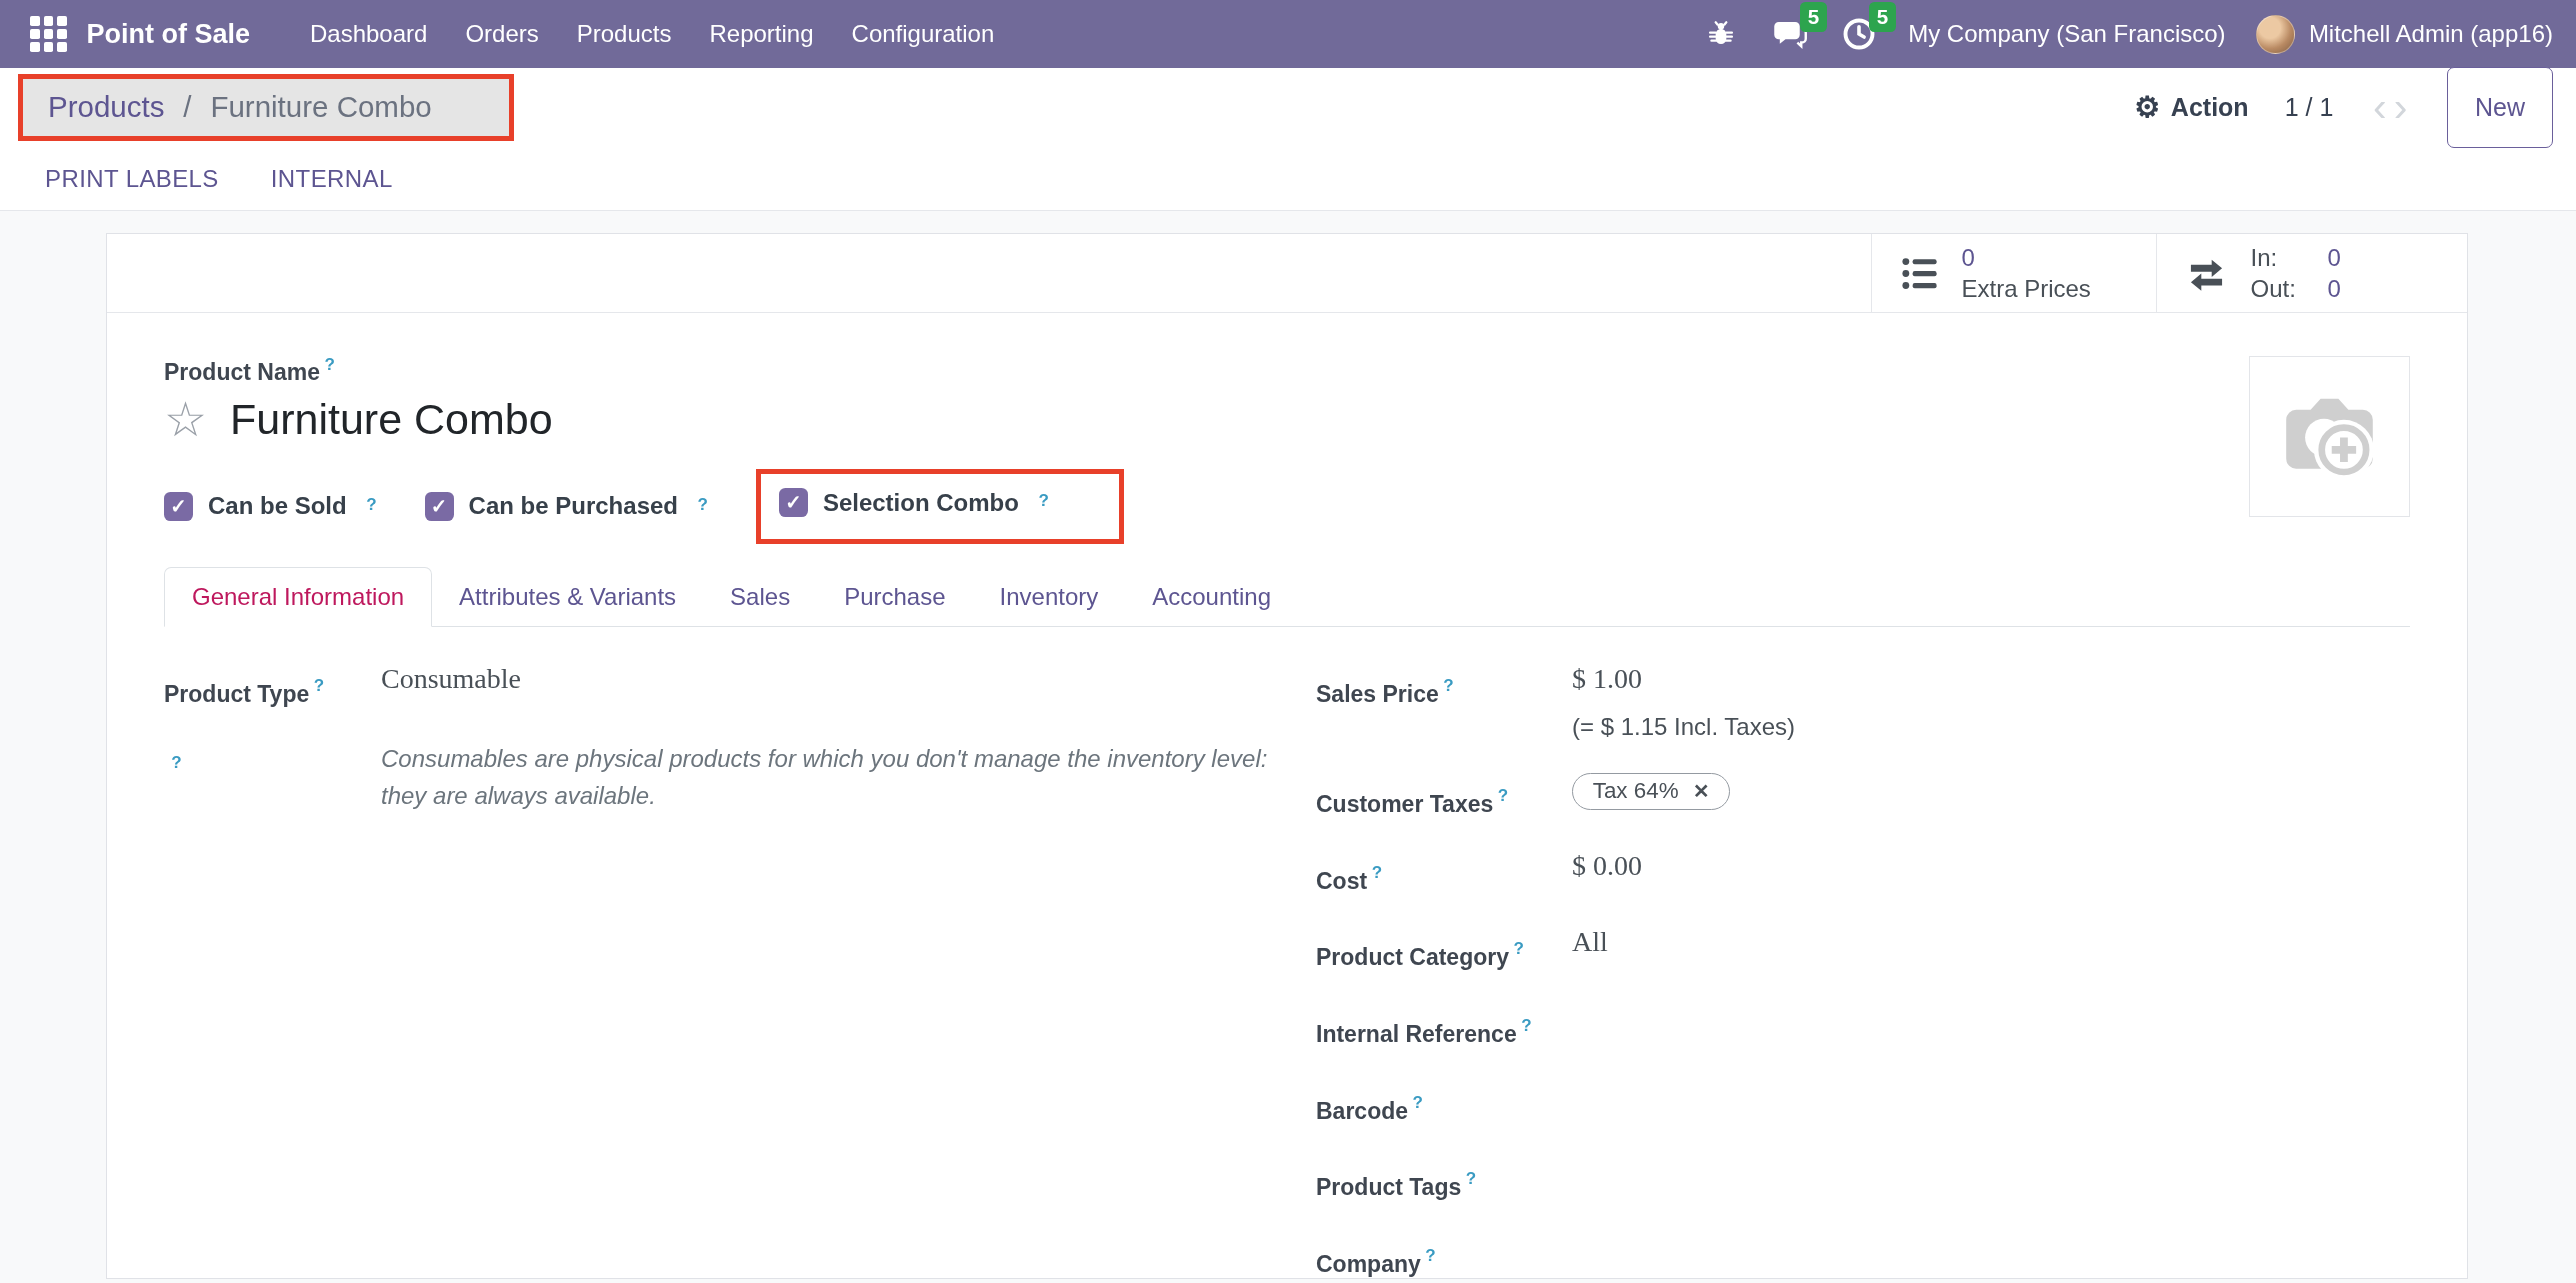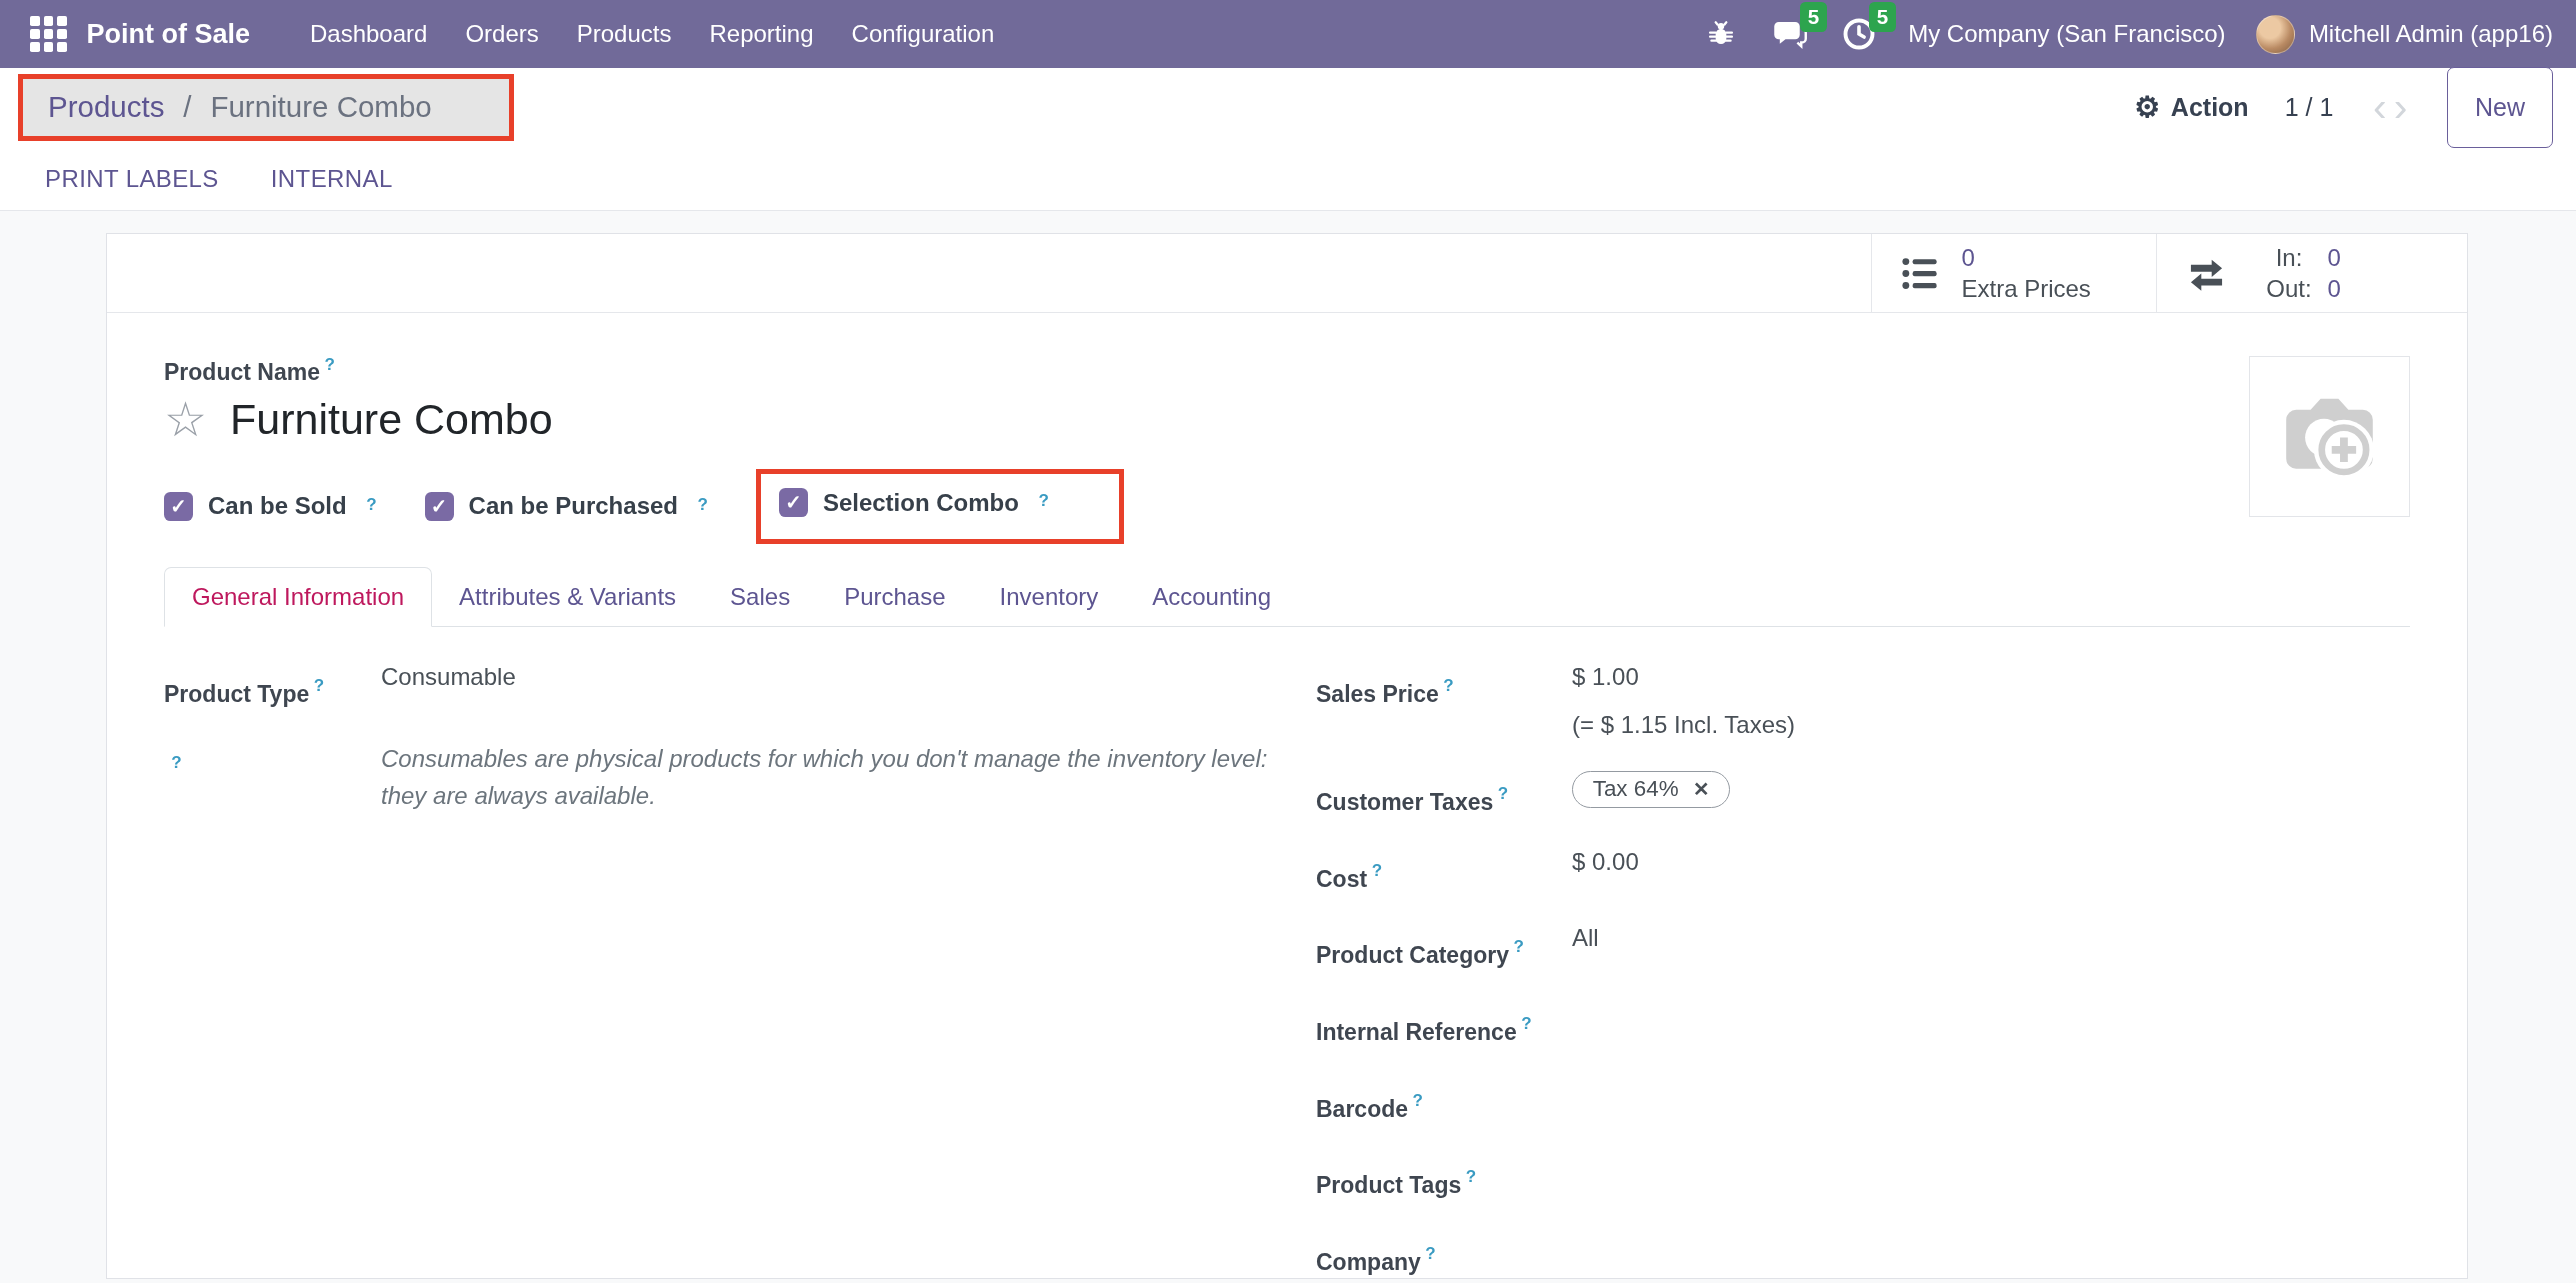--- a/index.html
+++ b/index.html
@@ -50,21 +50,21 @@
     background: #fff; border: 0.9px solid #e0e2e7; }
 
   .statbar { height: 79px; border-bottom: 0.9px solid #e5e7eb; display: flex; justify-content: flex-end; }
   .statbtn { display: flex; align-items: center; gap: 21.5px; border-left: 0.9px solid #e5e7eb;
     padding: 0 27px; cursor: pointer; }
   .statbtn.prices { width: 285px; }
   .statbtn.moves  { width: 311px; }
   .stat-col { display: flex; flex-direction: column; justify-content: center; line-height: 1.3; }
   .stat-value { color: #5d5591; font-size: 24px; }
   .stat-label { color: #495057; font-size: 24px; white-space: nowrap; }
-  .io-row { display: flex; font-size: 24px; line-height: 1.3; text-align: center; }
+  .io-row { display: flex; font-size: 24px; line-height: 1.3; }
   .io-label { color: #495057; width: 77px; }
   .io-value { color: #5d5591; }
 
   .sheet-body { padding: 43px 57px 0; position: relative; }
 
   .camera-box { position: absolute; top: 122px; right: 57px; width: 161px; height: 161px;
     border: 1.8px solid #e3e5e9; display: flex; align-items: center; justify-content: center; cursor: pointer; background:#fff; }
 
   .flabel-top { font-size: 23px; font-weight: 700; color: #3f4650; }
   sup.help { color: #3a9bc2; font-size: 17px; font-weight: 700; margin-left: 4.5px;
@@ -84,21 +84,21 @@
   .tab { font-size: 24px; color: #5d5591; padding: 15px 27px; white-space: nowrap; cursor: pointer; }
   .tab.active { color: #be185d; background: #fff; border: 0.9px solid #dee2e6; border-bottom: 0.9px solid #fff;
     border-radius: 7.2px 7.2px 0 0; margin-bottom: -0.9px; }
 
   .form-grid { display: grid; grid-template-columns: 1fr 1fr; margin-top: 36px; }
   .frow { display: flex; align-items: flex-start; margin-bottom: 32px; }
   .col-left .flabel { width: 217px; flex-shrink: 0; }
   .col-right { padding-left: 29px; }
   .col-right .flabel { width: 256px; flex-shrink: 0; }
   .flabel { font-size: 23px; font-weight: 700; color: #3f4650; white-space: nowrap; margin-top: 15px; }
-  .fvalue { font-size: 24px; color: #495057; min-height: 30px; }
+  .fvalue { font-size: 28px; color: #495057; min-height: 30px; font-family: Liberation Serif, serif; }
   .fnote { font-size: 24px; color: #495057; margin-top: 18px; }
   .help-text { font-style: italic; color: #6c757d; font-size: 24px; line-height: 1.55; max-width: 958px; }
   .row-help-only { margin-top: 1.8px; }
 
   .tax-pill { display: inline-flex; align-items: center; gap: 14.3px; border: 1.8px solid #949aa1;
     border-radius: 894px; padding: 4.5px 19.7px; font-size: 22.4px; color: #495057; cursor: pointer; }
   .pill-x { font-size: 19.7px; font-weight: 700; color: #495057; cursor: pointer; }
 
   .notes { margin-top: 50px; }
   .notes-title { font-size: 23px; font-weight: 700; color: #37404a; letter-spacing: 0.4px; }

